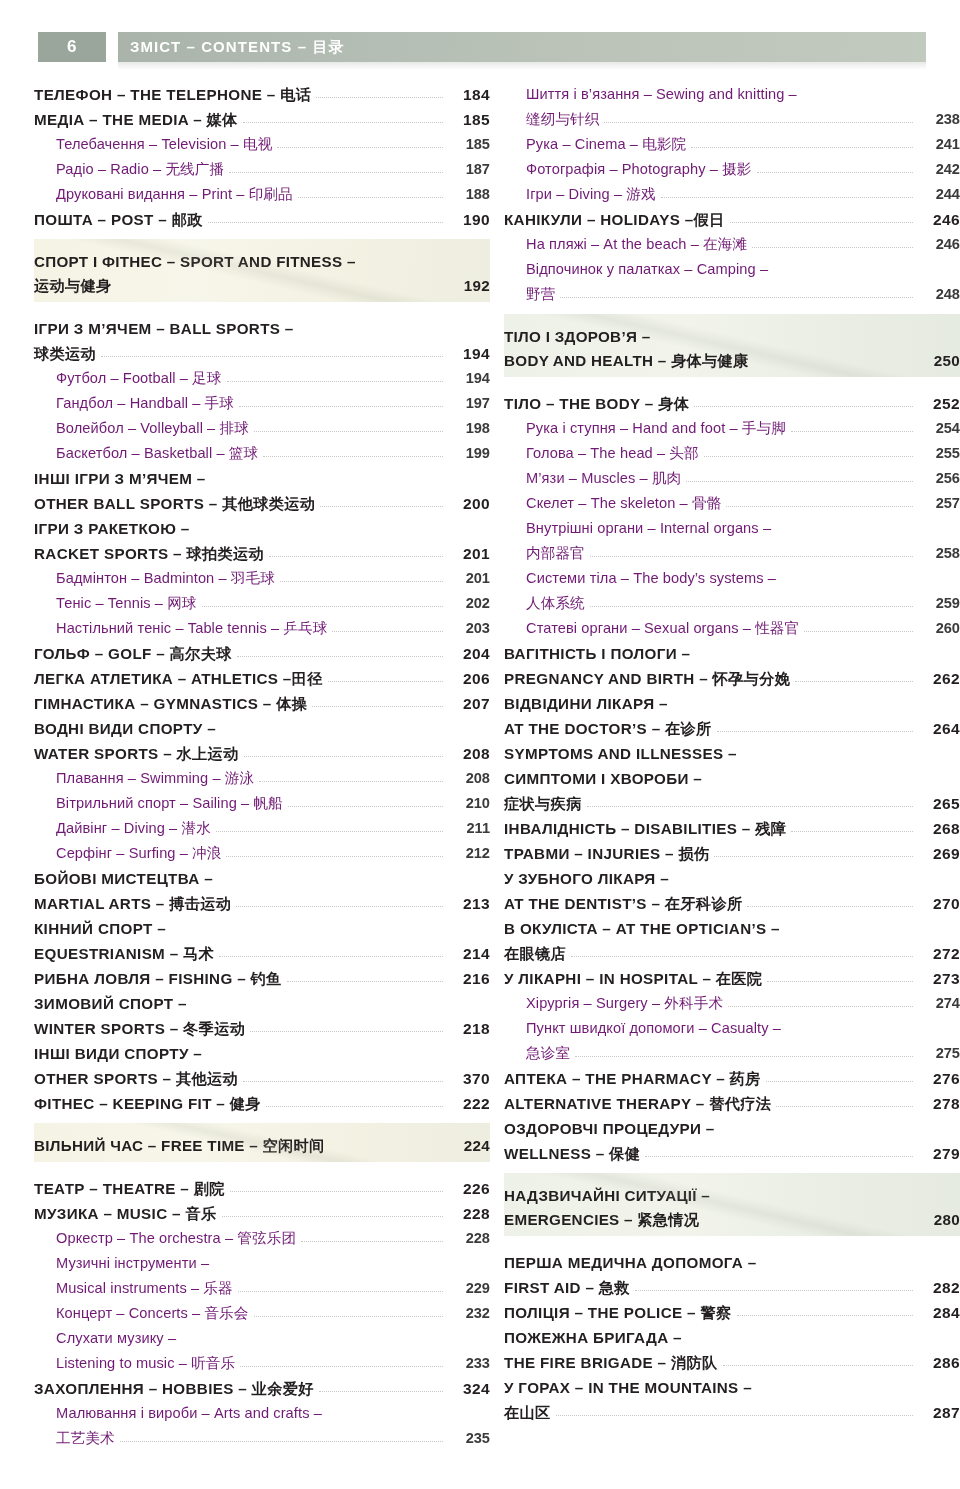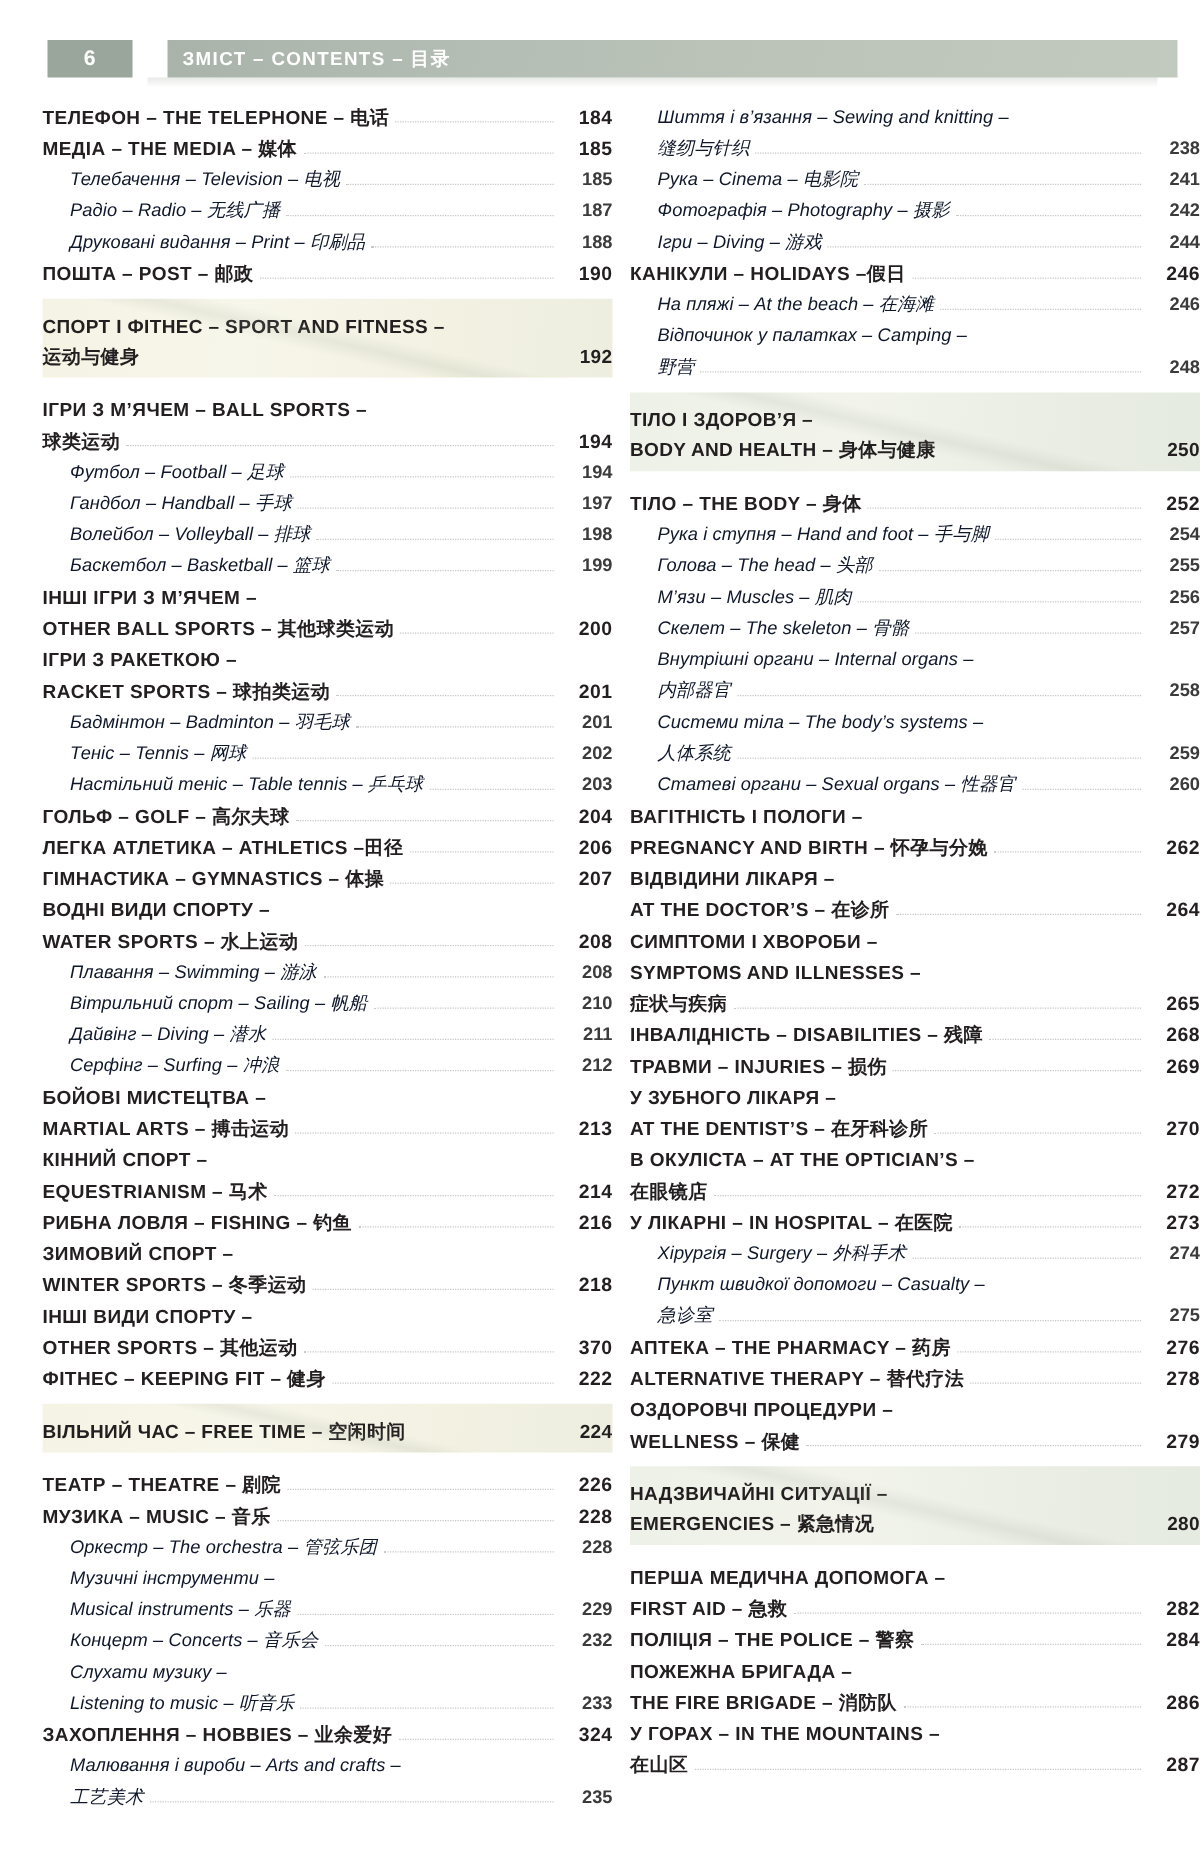--- a/index.html
+++ b/index.html
@@ -20,21 +20,20 @@
     position:absolute; left:38px; top:0; width:68px; height:30px;
     background:#9aa69b;
     display:flex; align-items:center; justify-content:center;
   }
   .runhead .pagenum-box span{
     color:#ffffff; font-weight:bold; font-size:17px; letter-spacing:0.5px;
   }
   .runhead .title-bar{
     position:absolute; left:118px; top:0; width:808px; height:30px;
     background:linear-gradient(100deg,#a9b3a9 0%,#b4bdb3 30%,#bcc4ba 60%,#c2c9bf 100%);
-    margin-left:16px;
   }
   .runhead .title-bar span{
     position:absolute; left:12px; top:6px;
     color:#ffffff; font-weight:bold; font-size:15px; letter-spacing:1.1px;
     white-space:nowrap;
   }
   
   .runhead:after{
     content:""; position:absolute; left:118px; top:30px; width:808px; height:8px;
     background:linear-gradient(180deg,rgba(170,178,168,0.28),rgba(255,255,255,0));
@@ -76,23 +75,22 @@
   
   .lvl1 .txt,.lvl1 .pg{
     font-weight:bold; font-size:15.2px; letter-spacing:0.35px;
     color:#231f20;
   }
   .lvl1 .pg{ width:42px; font-size:15.5px; }
 
   
   .lvl2{ height:25px; }
   .lvl2 .txt{
-    font-weight:normal; font-size:14.6px; color:#0f172a; letter-spacing:0.1px;
+    font-weight:normal; font-size:14.6px; color:#701a75; letter-spacing:0.1px;
     padding-left:22px;
-    font-style:italic;
   }
   .lvl2 .pg{
     font-weight:bold; font-size:14.6px; color:#3b3b3b; width:42px;
   }
 
   
   .nolead .leader{ border-bottom:none; }
 
   
   .banner{
@@ -520,26 +518,26 @@
         <span class="txt">ВІДВІДИНИ ЛІКАРЯ –</span>
         <span class="leader"></span>
         <span class="pg"></span>
       </div>
       <div class="row lvl1">
         <span class="txt">AT THE DOCTOR’S – 在诊所</span>
         <span class="leader"></span>
         <span class="pg">264</span>
       </div>
       <div class="row lvl1 nolead">
+        <span class="txt">SYMPTOMS AND ILLNESSES –</span>
+        <span class="leader"></span>
+        <span class="pg"></span>
+      </div>
+      <div class="row lvl1 nolead">
         <span class="txt">СИМПТОМИ І ХВОРОБИ –</span>
-        <span class="leader"></span>
-        <span class="pg"></span>
-      </div>
-      <div class="row lvl1 nolead">
-        <span class="txt">SYMPTOMS AND ILLNESSES –</span>
         <span class="leader"></span>
         <span class="pg"></span>
       </div>
       <div class="row lvl1">
         <span class="txt">症状与疾病</span>
         <span class="leader"></span>
         <span class="pg">265</span>
       </div>
       <div class="row lvl1">
         <span class="txt">ІНВАЛІДНІСТЬ – DISABILITIES – 残障</span>

